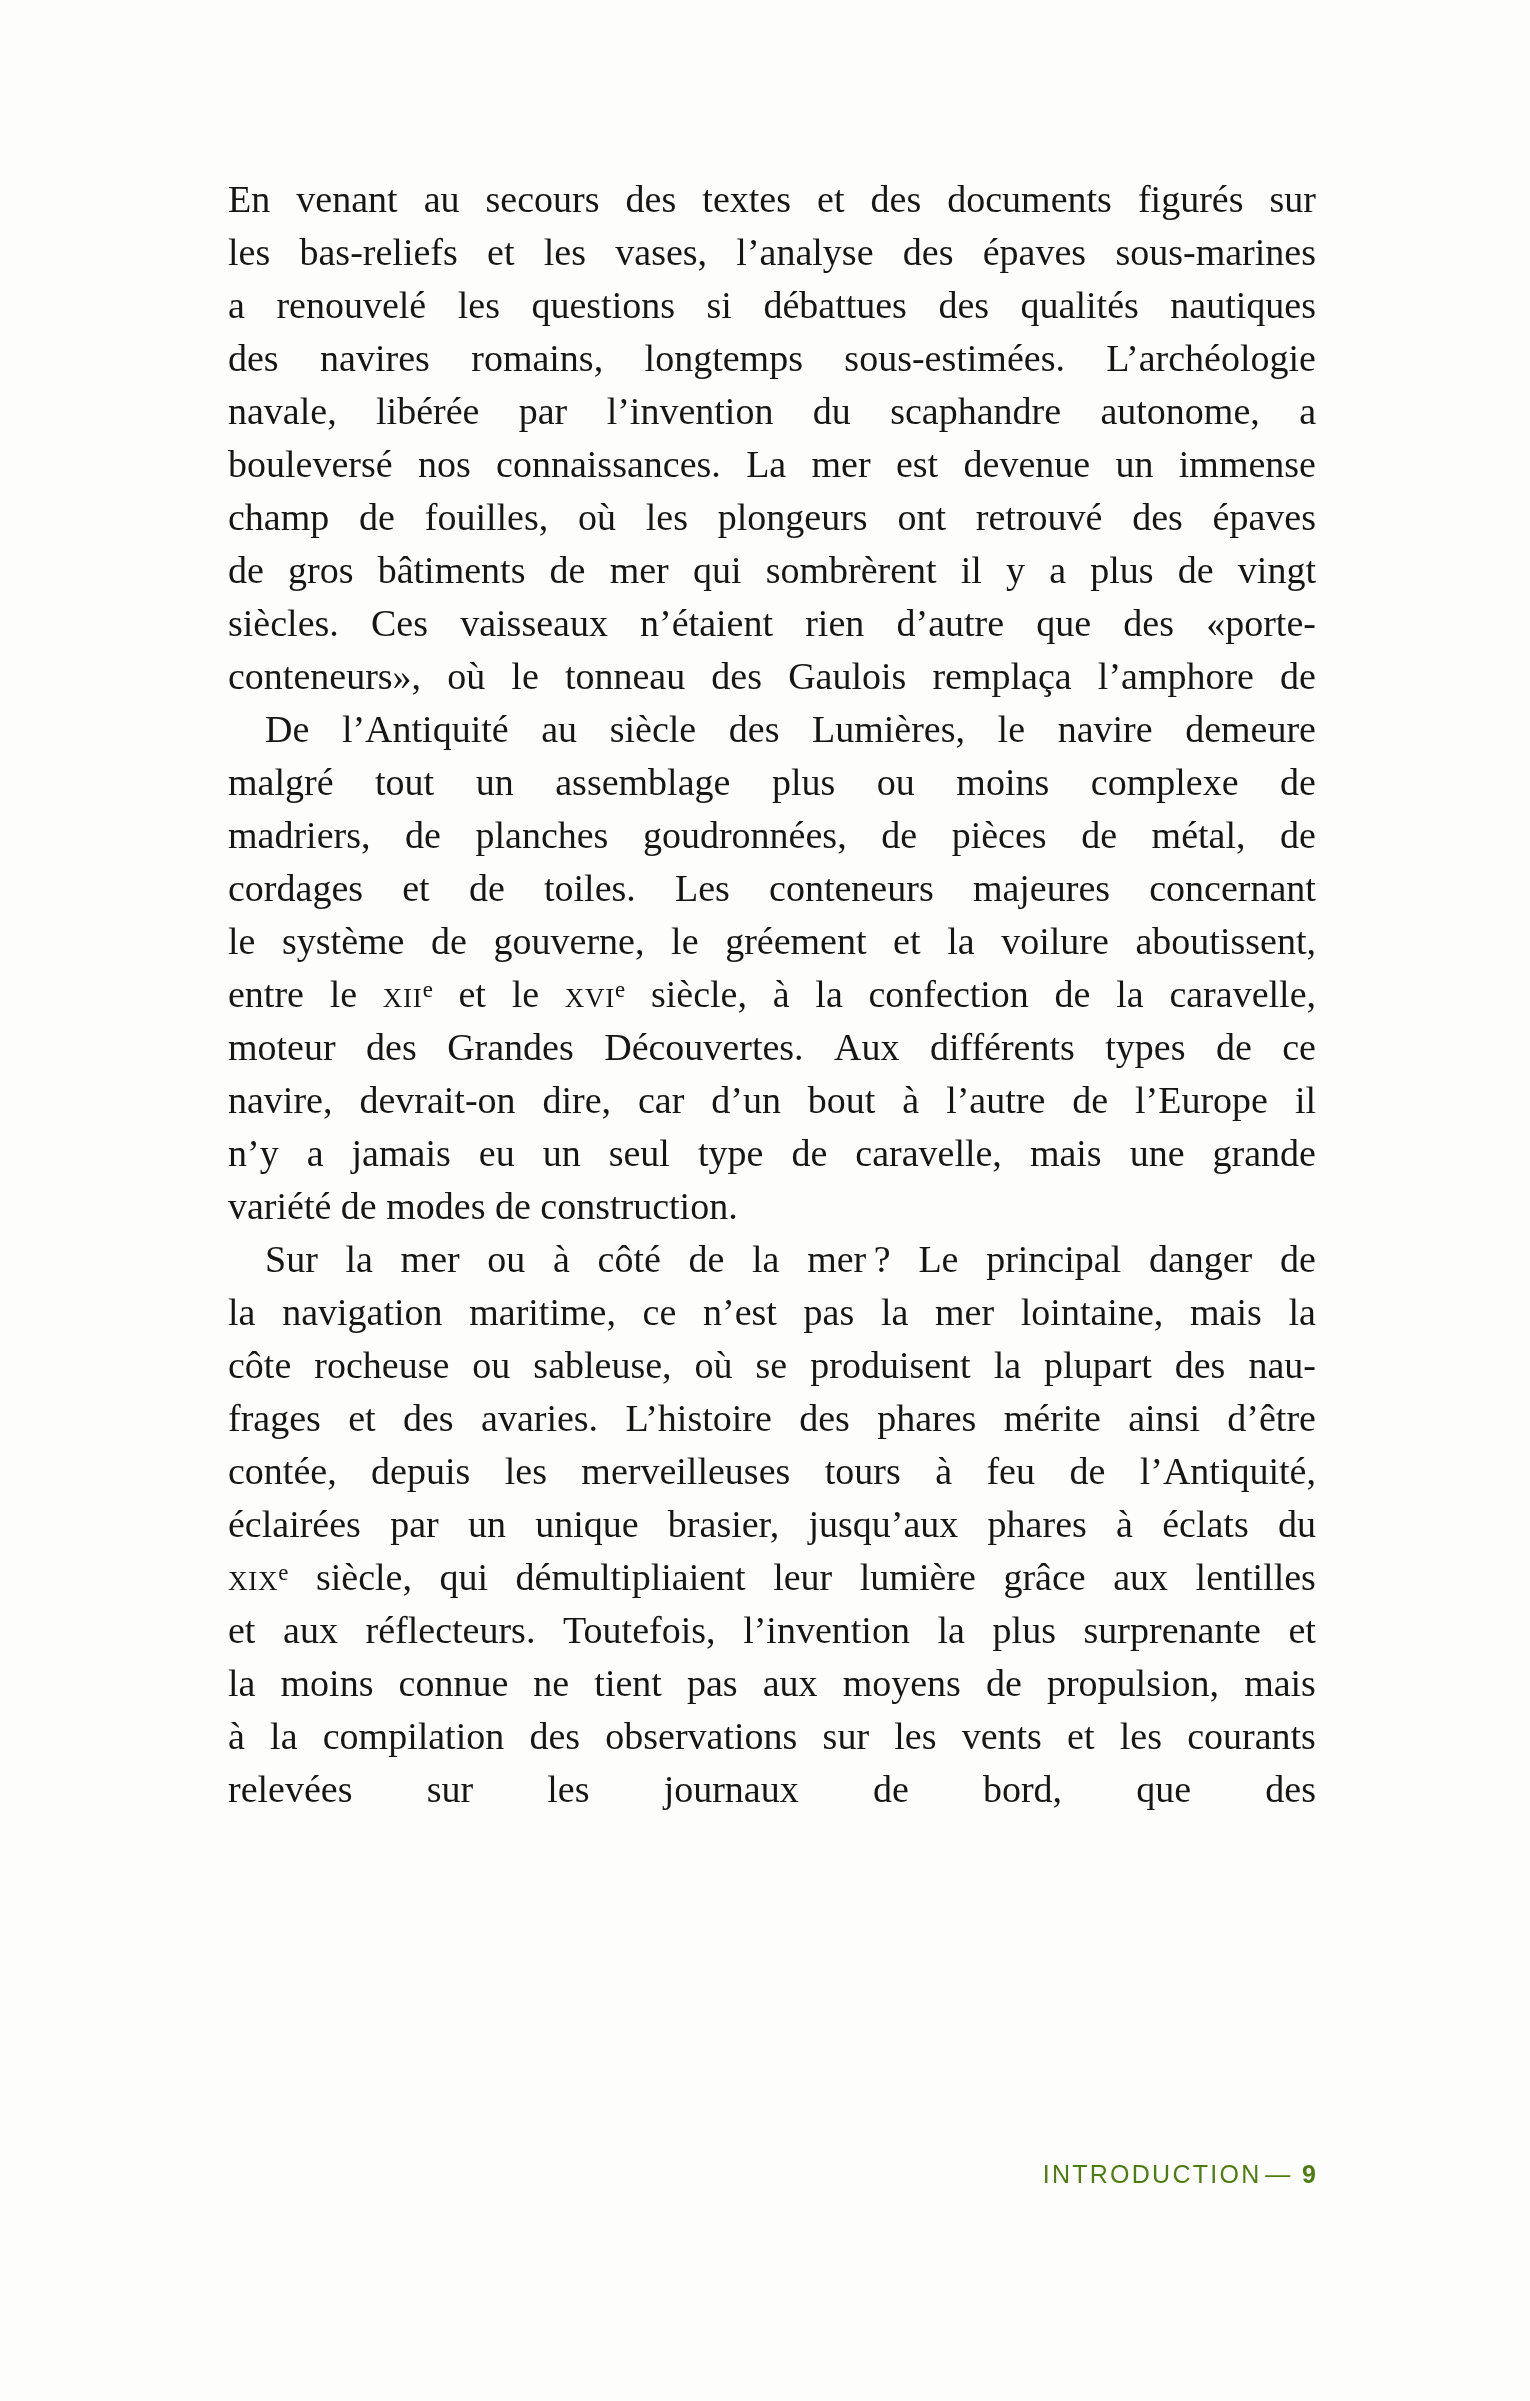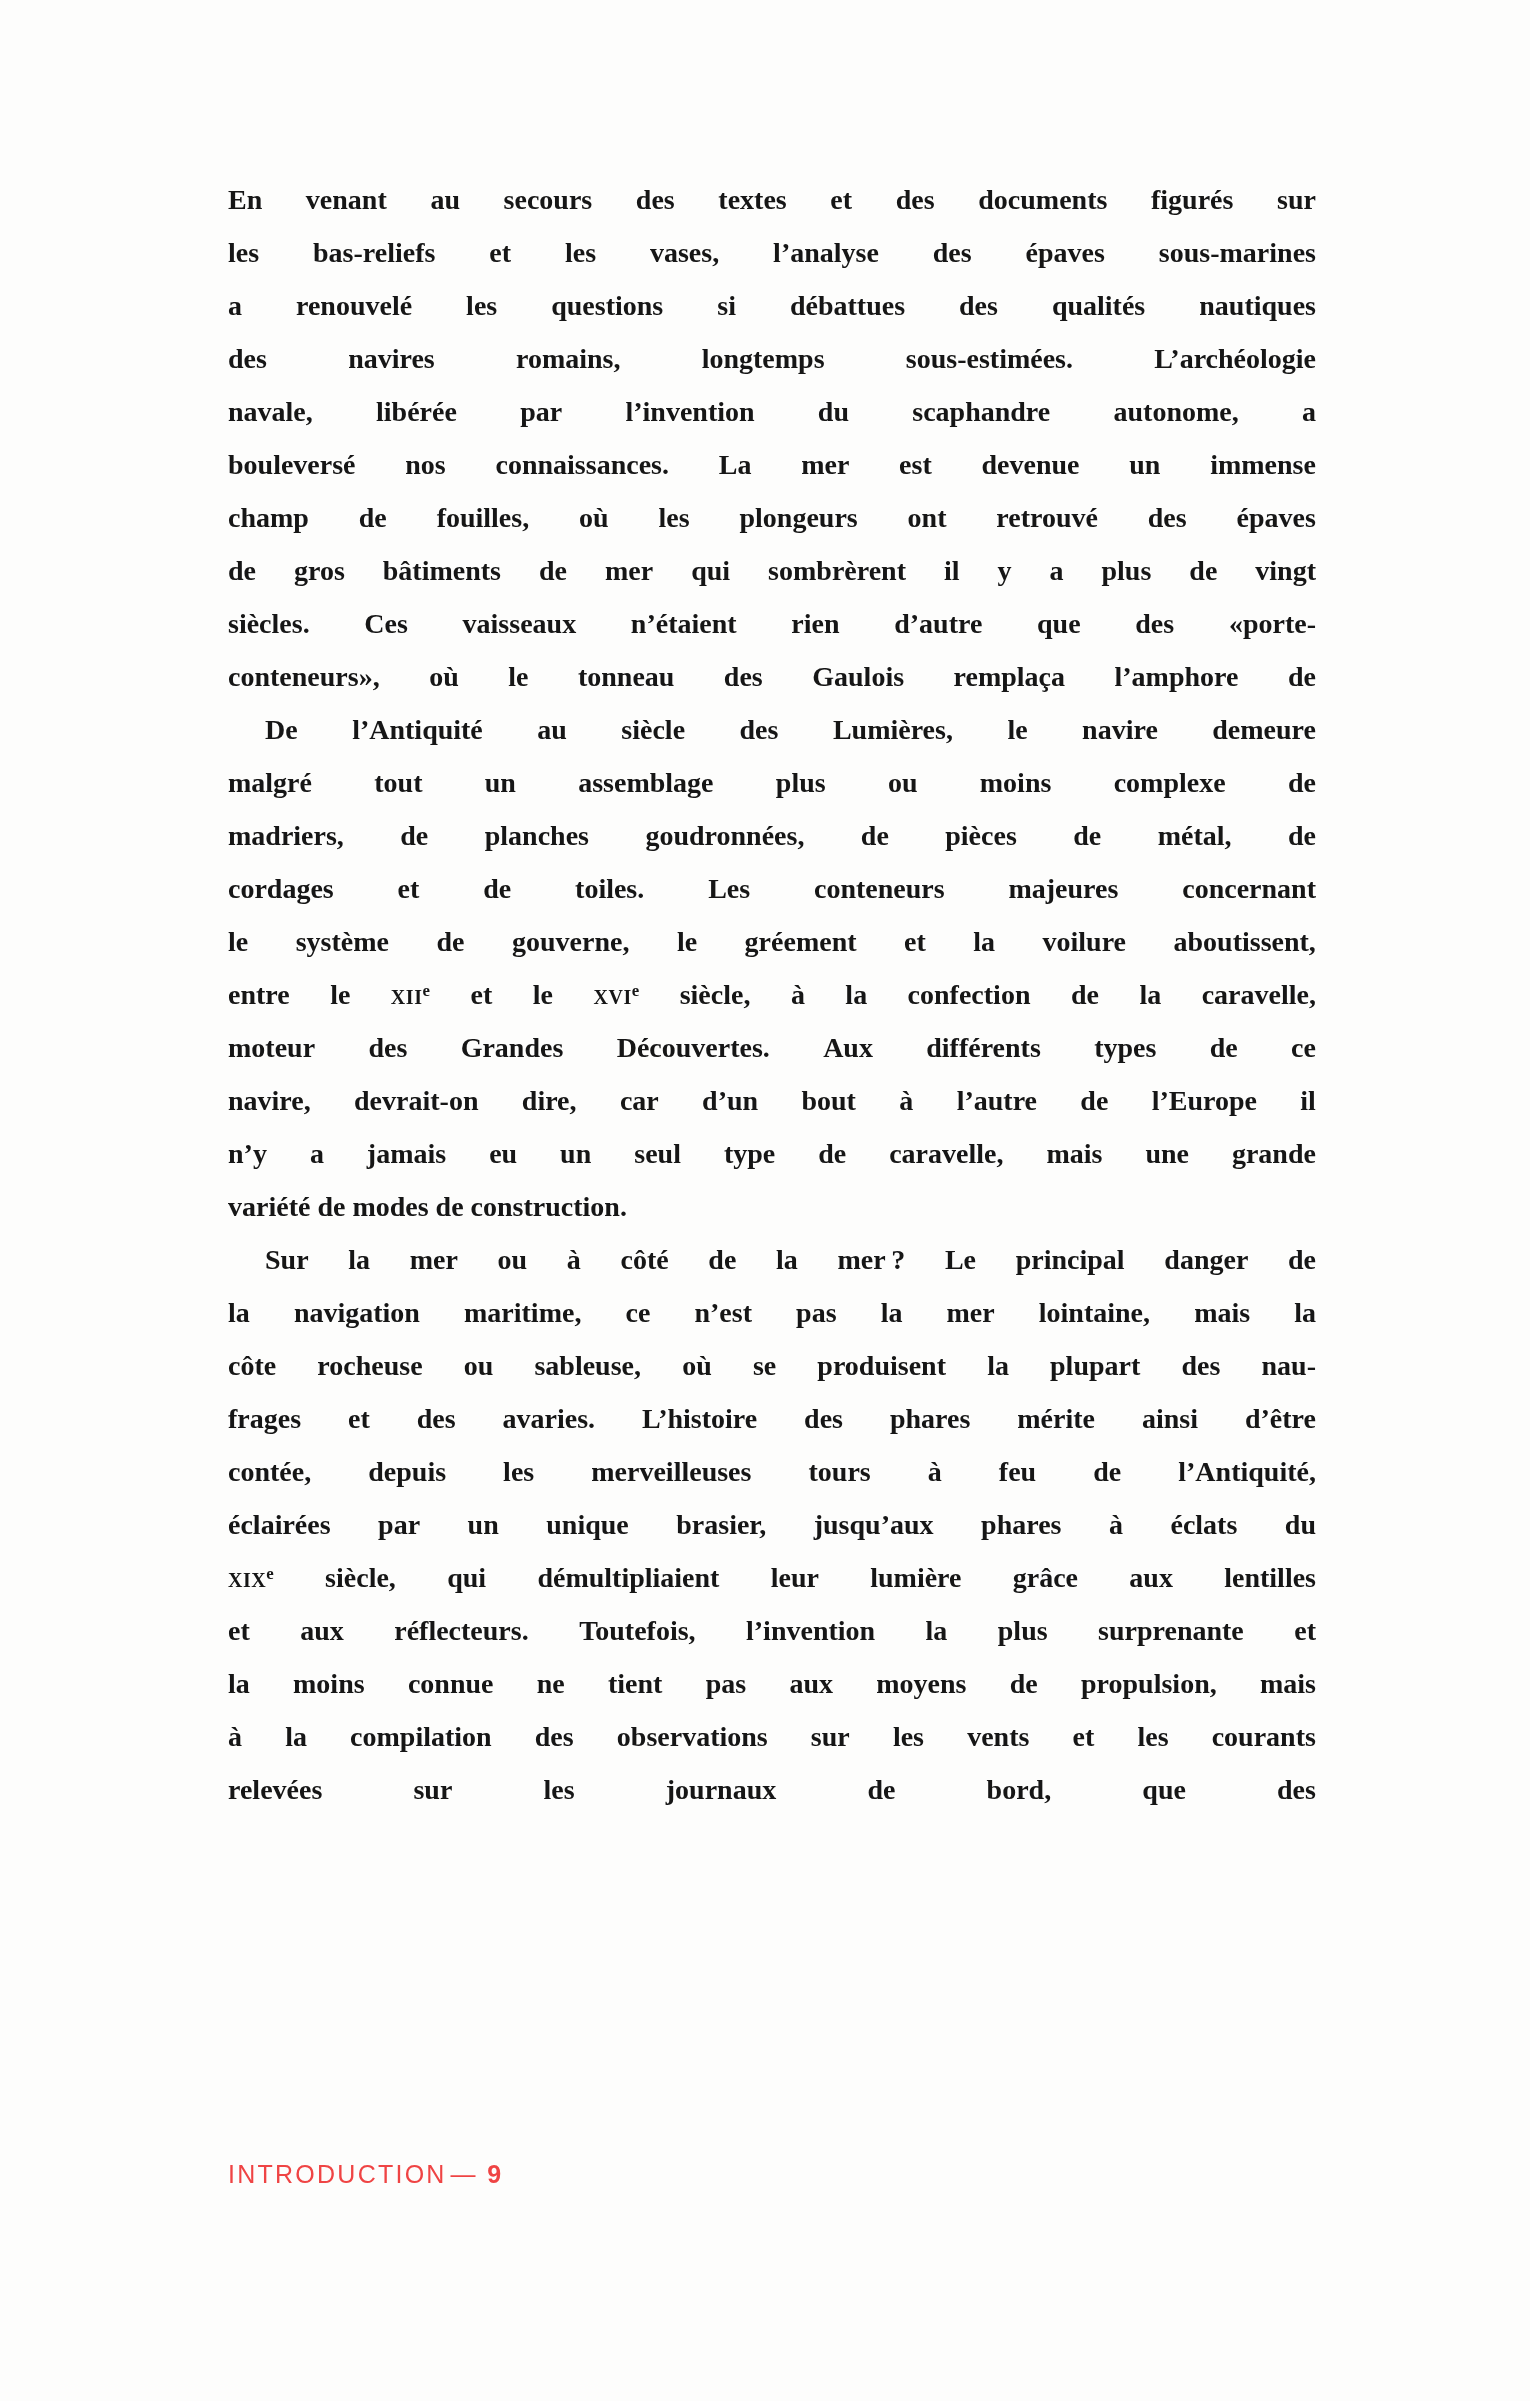--- a/index.html
+++ b/index.html
@@ -30,26 +30,25 @@
     position: absolute;
     left: 228px;
     top: 173px;
     width: 1088px;
   }
 
   
   .line {
     display: block;
     width: 100%;
-    font-size: 28px;
+    font-size: 38px;
     line-height: 53px;
     color: #161616;
     white-space: nowrap;
     letter-spacing: 0;
-    font-weight: bold;
   }
 
   
   .line.just {
     display: flex;
     justify-content: space-between;
     white-space: normal;
   }
   .line.just > .w {
     white-space: pre;
@@ -77,24 +76,25 @@
     font-size: 0.6em;
     vertical-align: 0.45em;
     line-height: 0;
   }
 
   #footer {
     position: absolute;
     left: 228px;
     top: 2160px;
     width: 1088px;
+    text-align: right;
     font-family: "Liberation Sans", "DejaVu Sans", sans-serif;
     font-size: 25px;
     letter-spacing: 0.09em;
-    color: #ef4444;
+    color: #4d7c0f;
     font-weight: 300;
   }
   #footer .dash {
     padding: 0 3.8px;
   }
   #footer .pageno {
     font-weight: 700;
     letter-spacing: 0;
     padding-left: 5.8px;
   }

